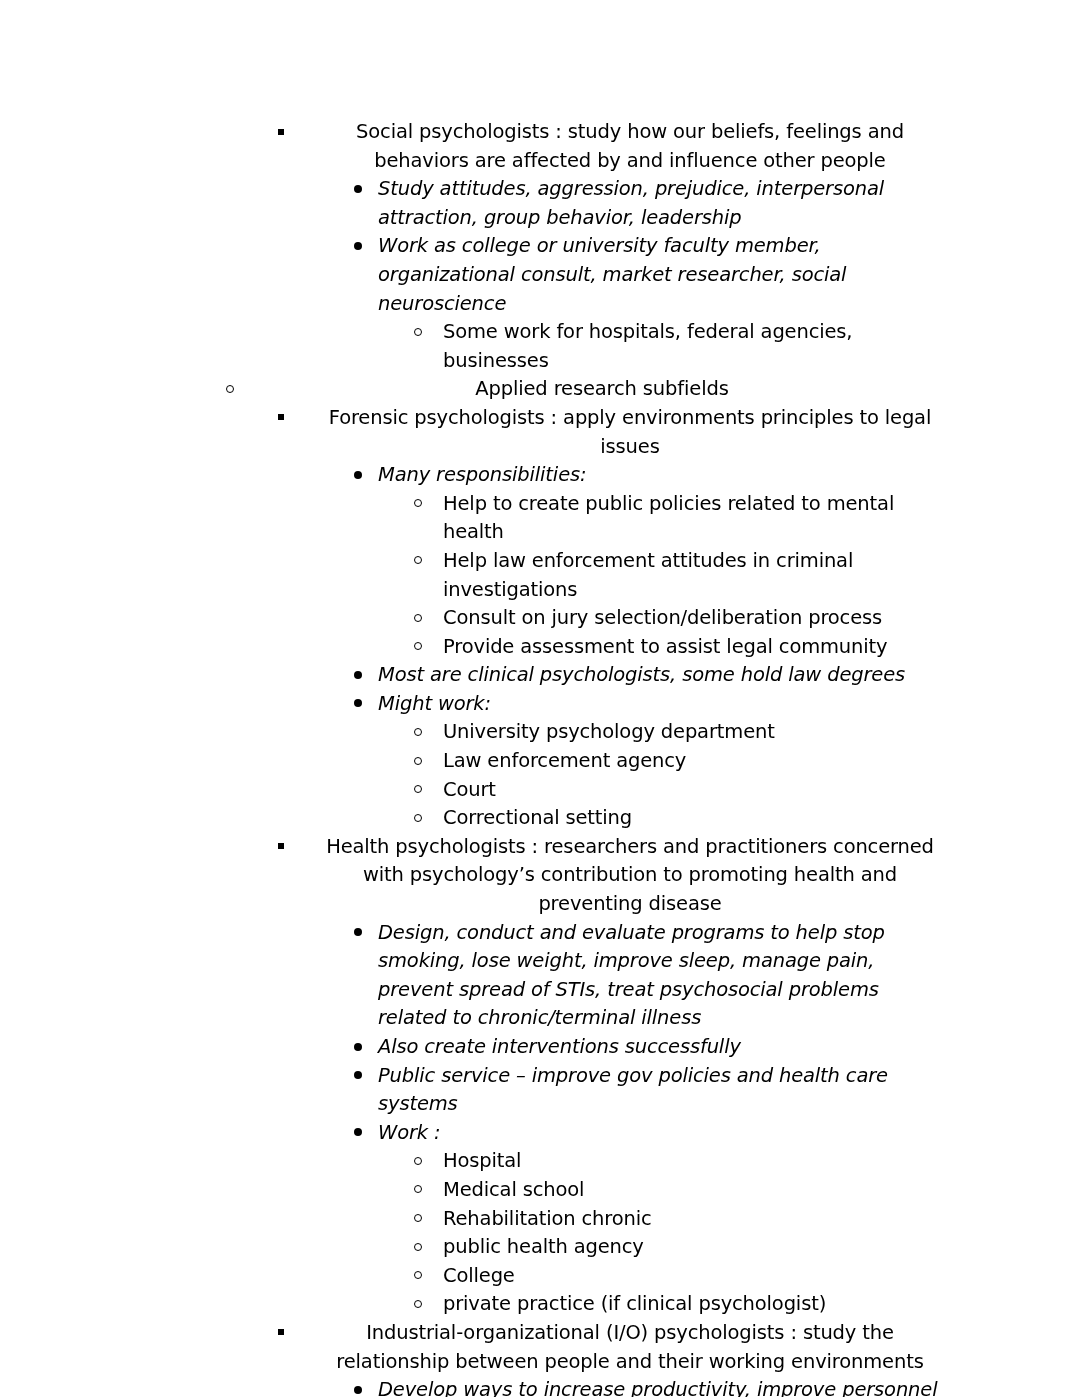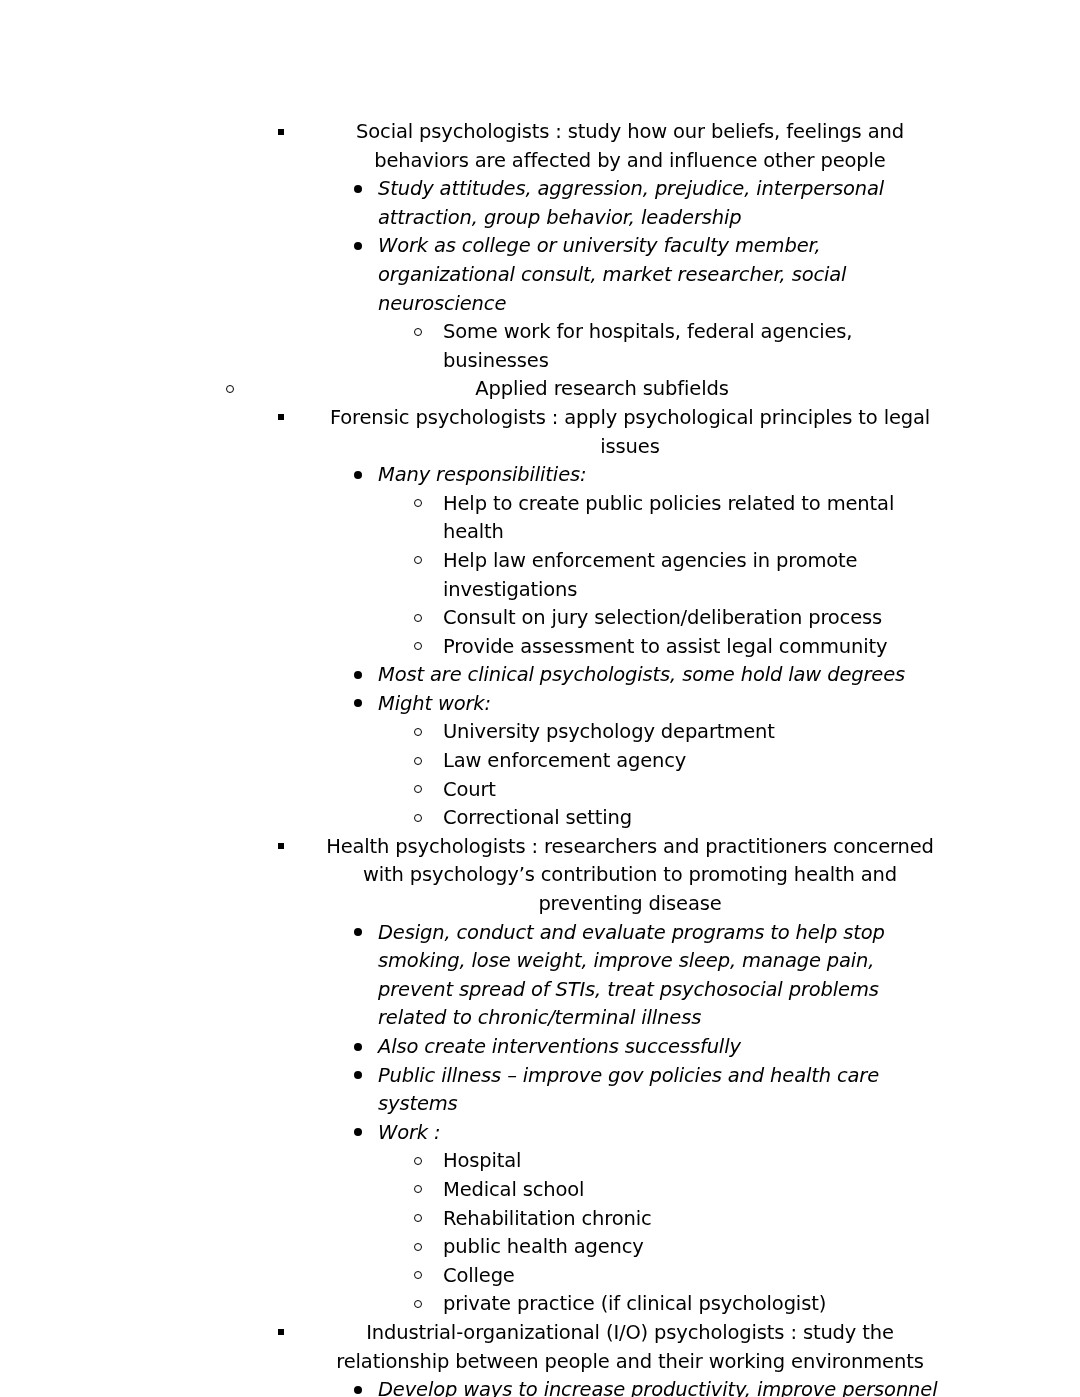--- a/index.html
+++ b/index.html
@@ -149,39 +149,39 @@
       <div class="li lvl1">
         <span class="mk">
           <span class="mk-wrap"><span class="mk-circle"></span></span>
         </span>
         <span class="txt">Applied research subfields</span>
       </div>
       <div class="li lvl2">
         <span class="mk">
           <span class="mk-wrap"><span class="mk-square"></span></span>
         </span>
-        <span class="txt">Forensic psychologists : apply psychological principles to legal issues</span>
+        <span class="txt">Forensic psychologists : apply environments principles to legal issues</span>
       </div>
       <div class="li lvl3">
         <span class="mk">
           <span class="mk-wrap"><span class="mk-disc"></span></span>
         </span>
         <span class="txt">Many responsibilities:</span>
       </div>
       <div class="li lvl4">
         <span class="mk">
           <span class="mk-wrap"><span class="mk-circle"></span></span>
         </span>
         <span class="txt">Help to create public policies related to mental health</span>
       </div>
       <div class="li lvl4">
         <span class="mk">
           <span class="mk-wrap"><span class="mk-circle"></span></span>
         </span>
-        <span class="txt">Help law enforcement agencies in promote investigations</span>
+        <span class="txt">Help law enforcement attitudes in criminal investigations</span>
       </div>
       <div class="li lvl4">
         <span class="mk">
           <span class="mk-wrap"><span class="mk-circle"></span></span>
         </span>
         <span class="txt">Consult on jury selection/deliberation process</span>
       </div>
       <div class="li lvl4">
         <span class="mk">
           <span class="mk-wrap"><span class="mk-circle"></span></span>
@@ -239,21 +239,21 @@
       <div class="li lvl3">
         <span class="mk">
           <span class="mk-wrap"><span class="mk-disc"></span></span>
         </span>
         <span class="txt">Also create interventions successfully</span>
       </div>
       <div class="li lvl3">
         <span class="mk">
           <span class="mk-wrap"><span class="mk-disc"></span></span>
         </span>
-        <span class="txt">Public illness – improve gov policies and health care systems</span>
+        <span class="txt">Public service – improve gov policies and health care systems</span>
       </div>
       <div class="li lvl3">
         <span class="mk">
           <span class="mk-wrap"><span class="mk-disc"></span></span>
         </span>
         <span class="txt">Work :</span>
       </div>
       <div class="li lvl4">
         <span class="mk">
           <span class="mk-wrap"><span class="mk-circle"></span></span>

